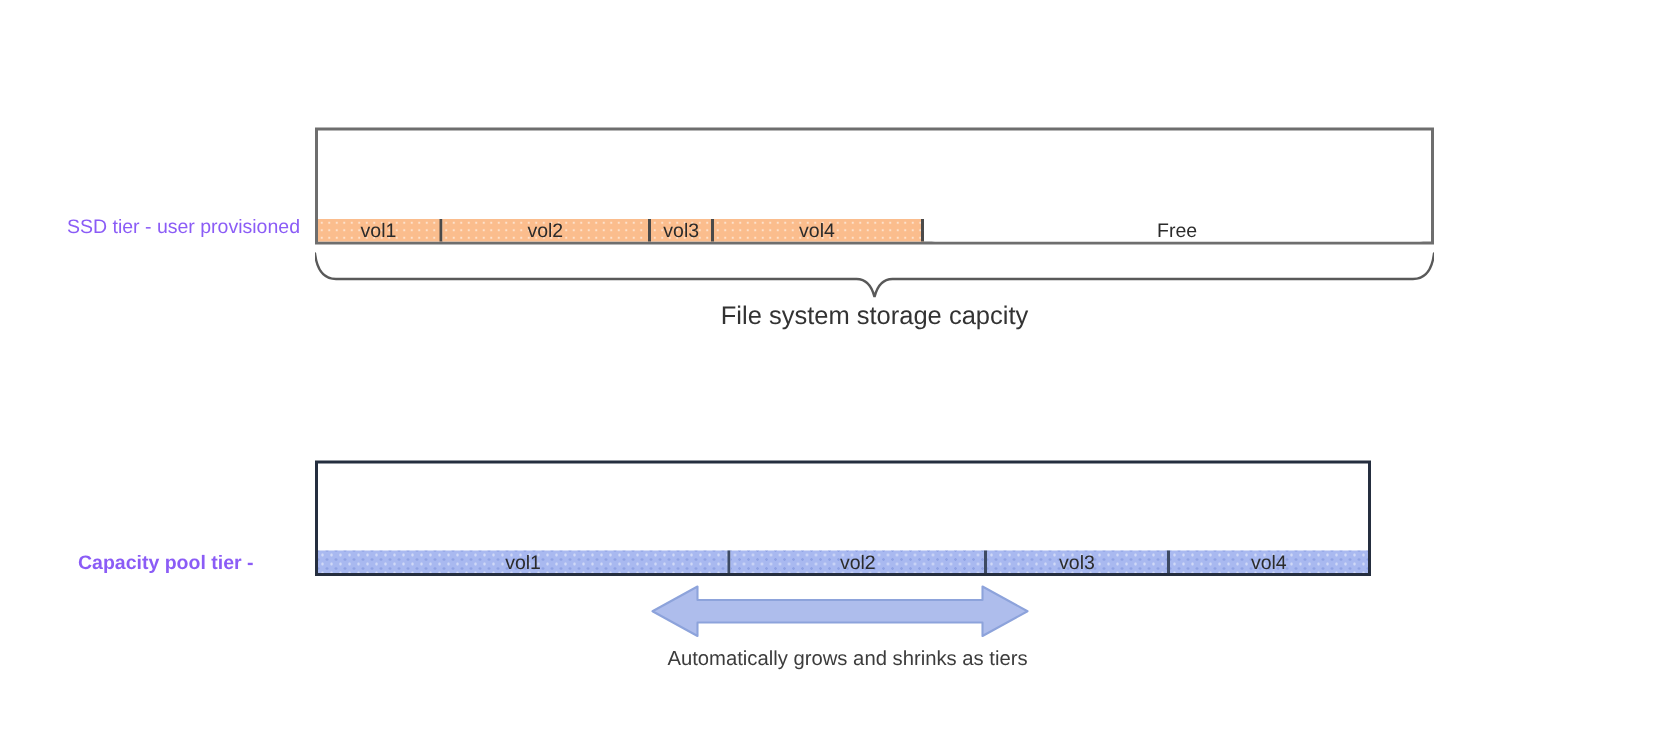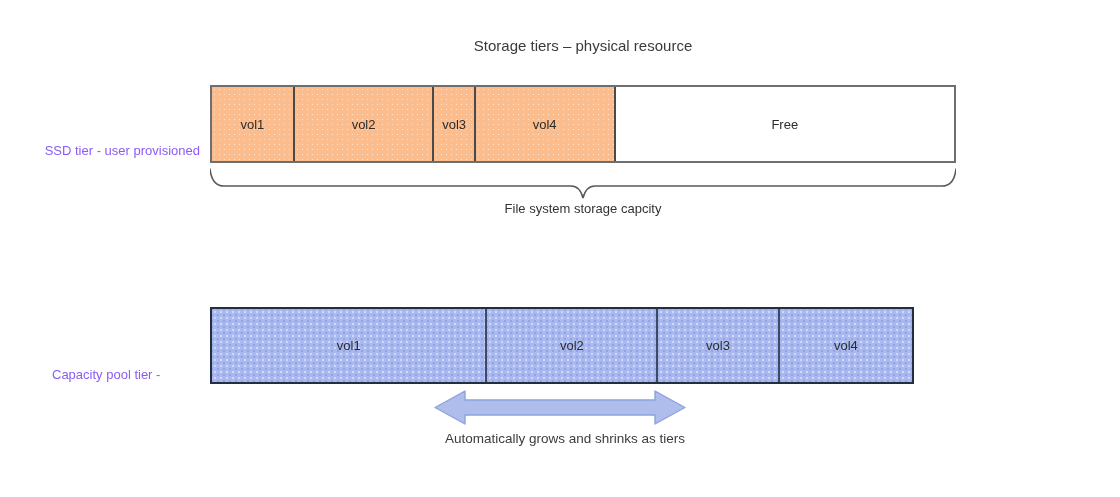--- a/index.html
+++ b/index.html
@@ -6,23 +6,23 @@
   #stage{
     position:relative;width:1120px;height:497px;background:#ffffff;overflow:hidden;
     font-family:"Liberation Sans", sans-serif;color:var(--text,#3c3c3c);
   }
   .title{
     position:absolute;left:210px;top:37px;width:746px;text-align:center;
     font-size:15px;color:#3a3a3a;
   }
   .row-label{position:absolute;font-size:13px;color:#8b5cf6;margin-top:36px;}
   .ssd-label{left:0;top:107px;width:200px;text-align:right;}
-  .cap-label{left:52px;top:330px;width:170px;text-align:left;line-height:18px;}
+  .cap-label{left:52px;top:330px;width:170px;text-align:left;line-height:18px;font-weight:bold;}
   .bar{
-    position:absolute;display:flex;box-sizing:border-box;
+    position:absolute;display:flex;box-sizing:border-box;align-items:flex-end;
   }
   .ssd-bar{
     left:210px;top:85px;width:746px;height:78px;
     border:2px solid #6e6e6e;background:#ffffff;
   }
   .cap-bar{
     left:210px;top:307px;width:704px;height:77px;
     border:2px solid #252e3f;
   }
   .seg{
@@ -42,34 +42,33 @@
       radial-gradient(circle, rgba(255,255,255,.45) .8px, transparent 1px),
       radial-gradient(circle, rgba(114,136,214,.45) .8px, transparent 1px);
     background-size:6px 6px,6px 6px;
     background-position:0 0,3px 3px;
     border-right:2px solid #3d4a63;
   }
   .cap-bar .seg:last-child{border-right:none;}
   .brace-svg{position:absolute;left:210px;top:166px;width:746px;height:36px;}
   .brace-caption{
     position:absolute;left:210px;top:201px;width:746px;text-align:center;
-    font-size:13px;color:#333;
+    font-size:17px;color:#333;
   }
   .arrow-svg{position:absolute;left:434px;top:389px;width:252px;height:37px;}
   .arrow-caption{
     position:absolute;left:330px;top:431px;width:470px;text-align:center;
     font-size:13.5px;color:#3c3c3c;
   }
 </style>
 </head>
 <body>
 
 <div id="stage">
 
-  <div class="title">Storage tiers – physical resource</div>
 
   <div class="row-label ssd-label">SSD tier - user provisioned</div>
 
   <div class="bar ssd-bar" id="ssd-bar">
       <div class="seg volume" style="flex: 82 0 0px;">
         <span>vol1</span>
       </div>
       <div class="seg volume" style="flex: 140 0 0px;">
         <span>vol2</span>
       </div>

